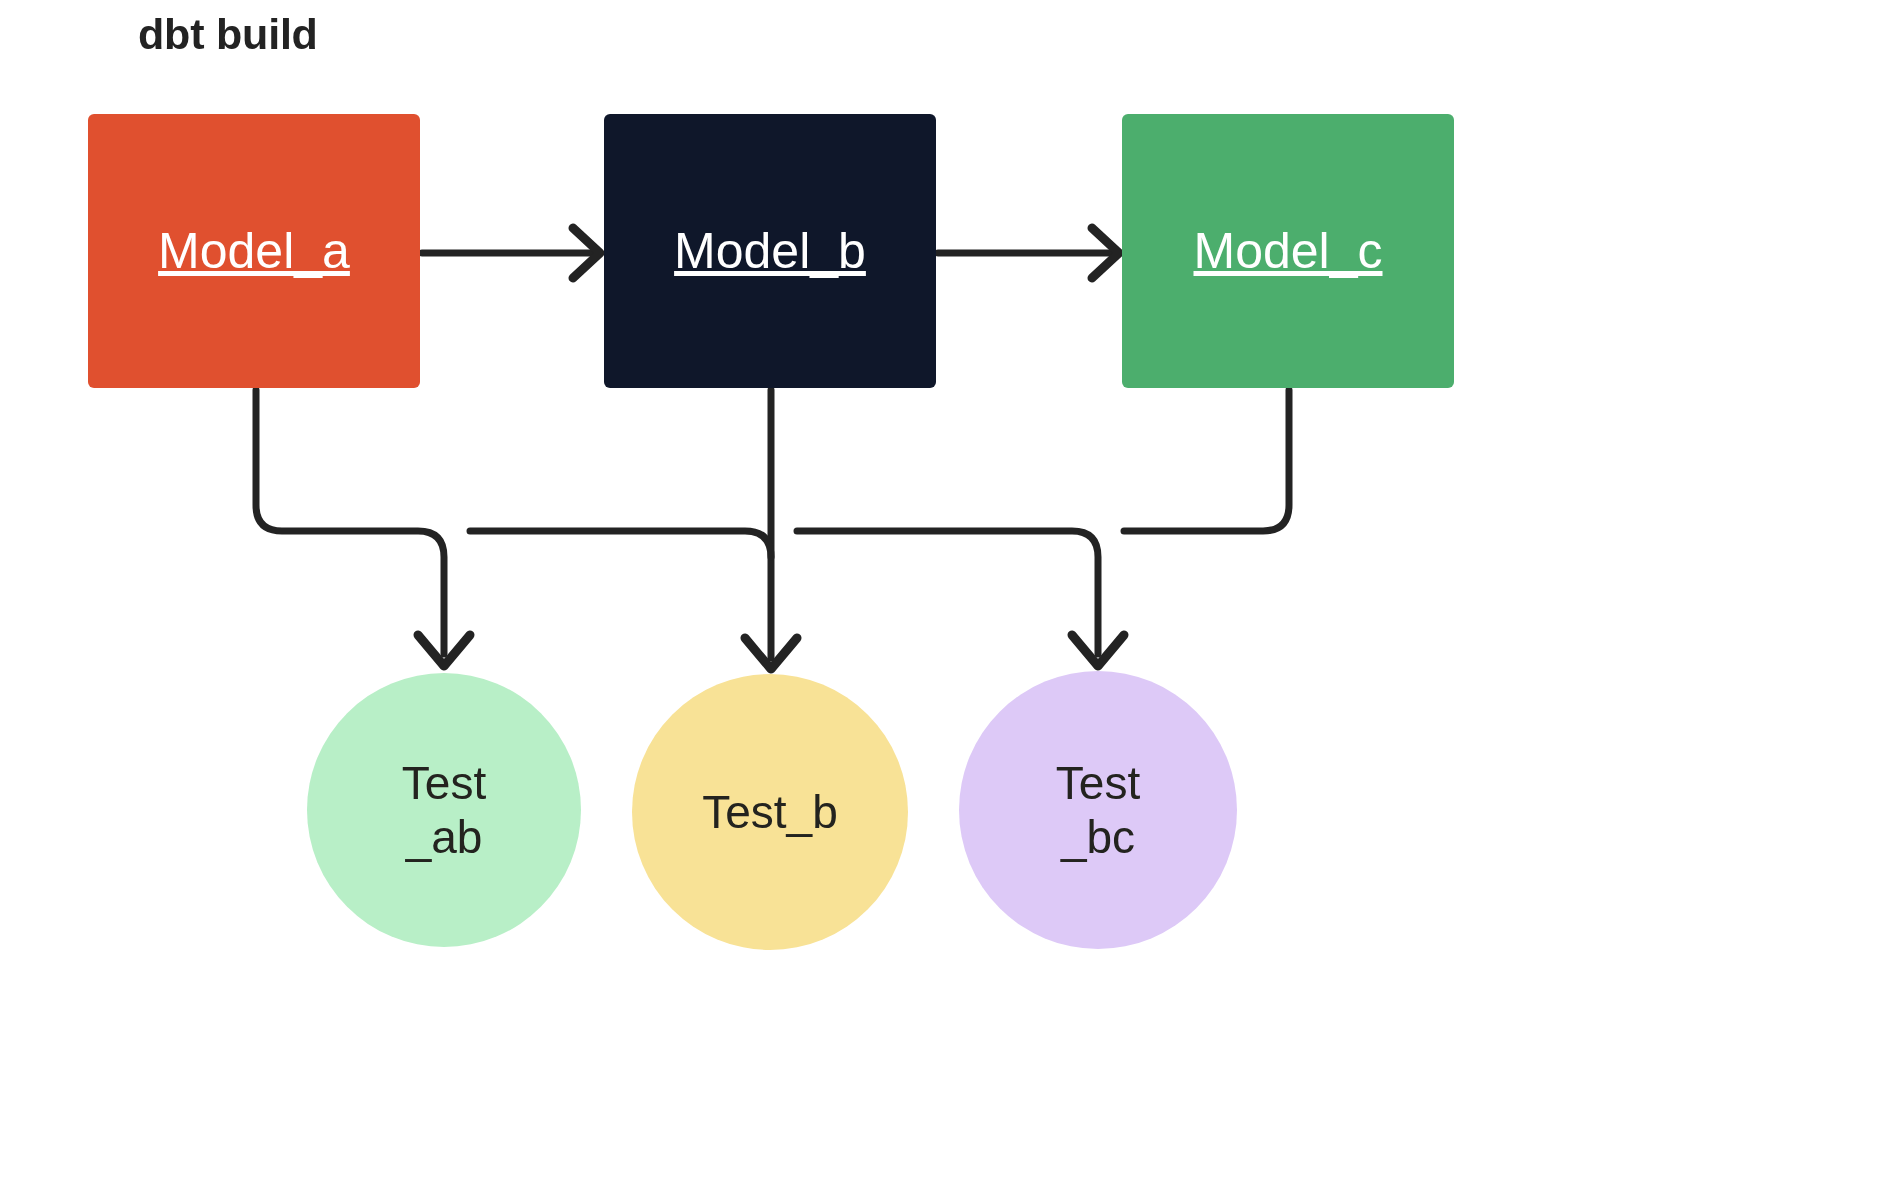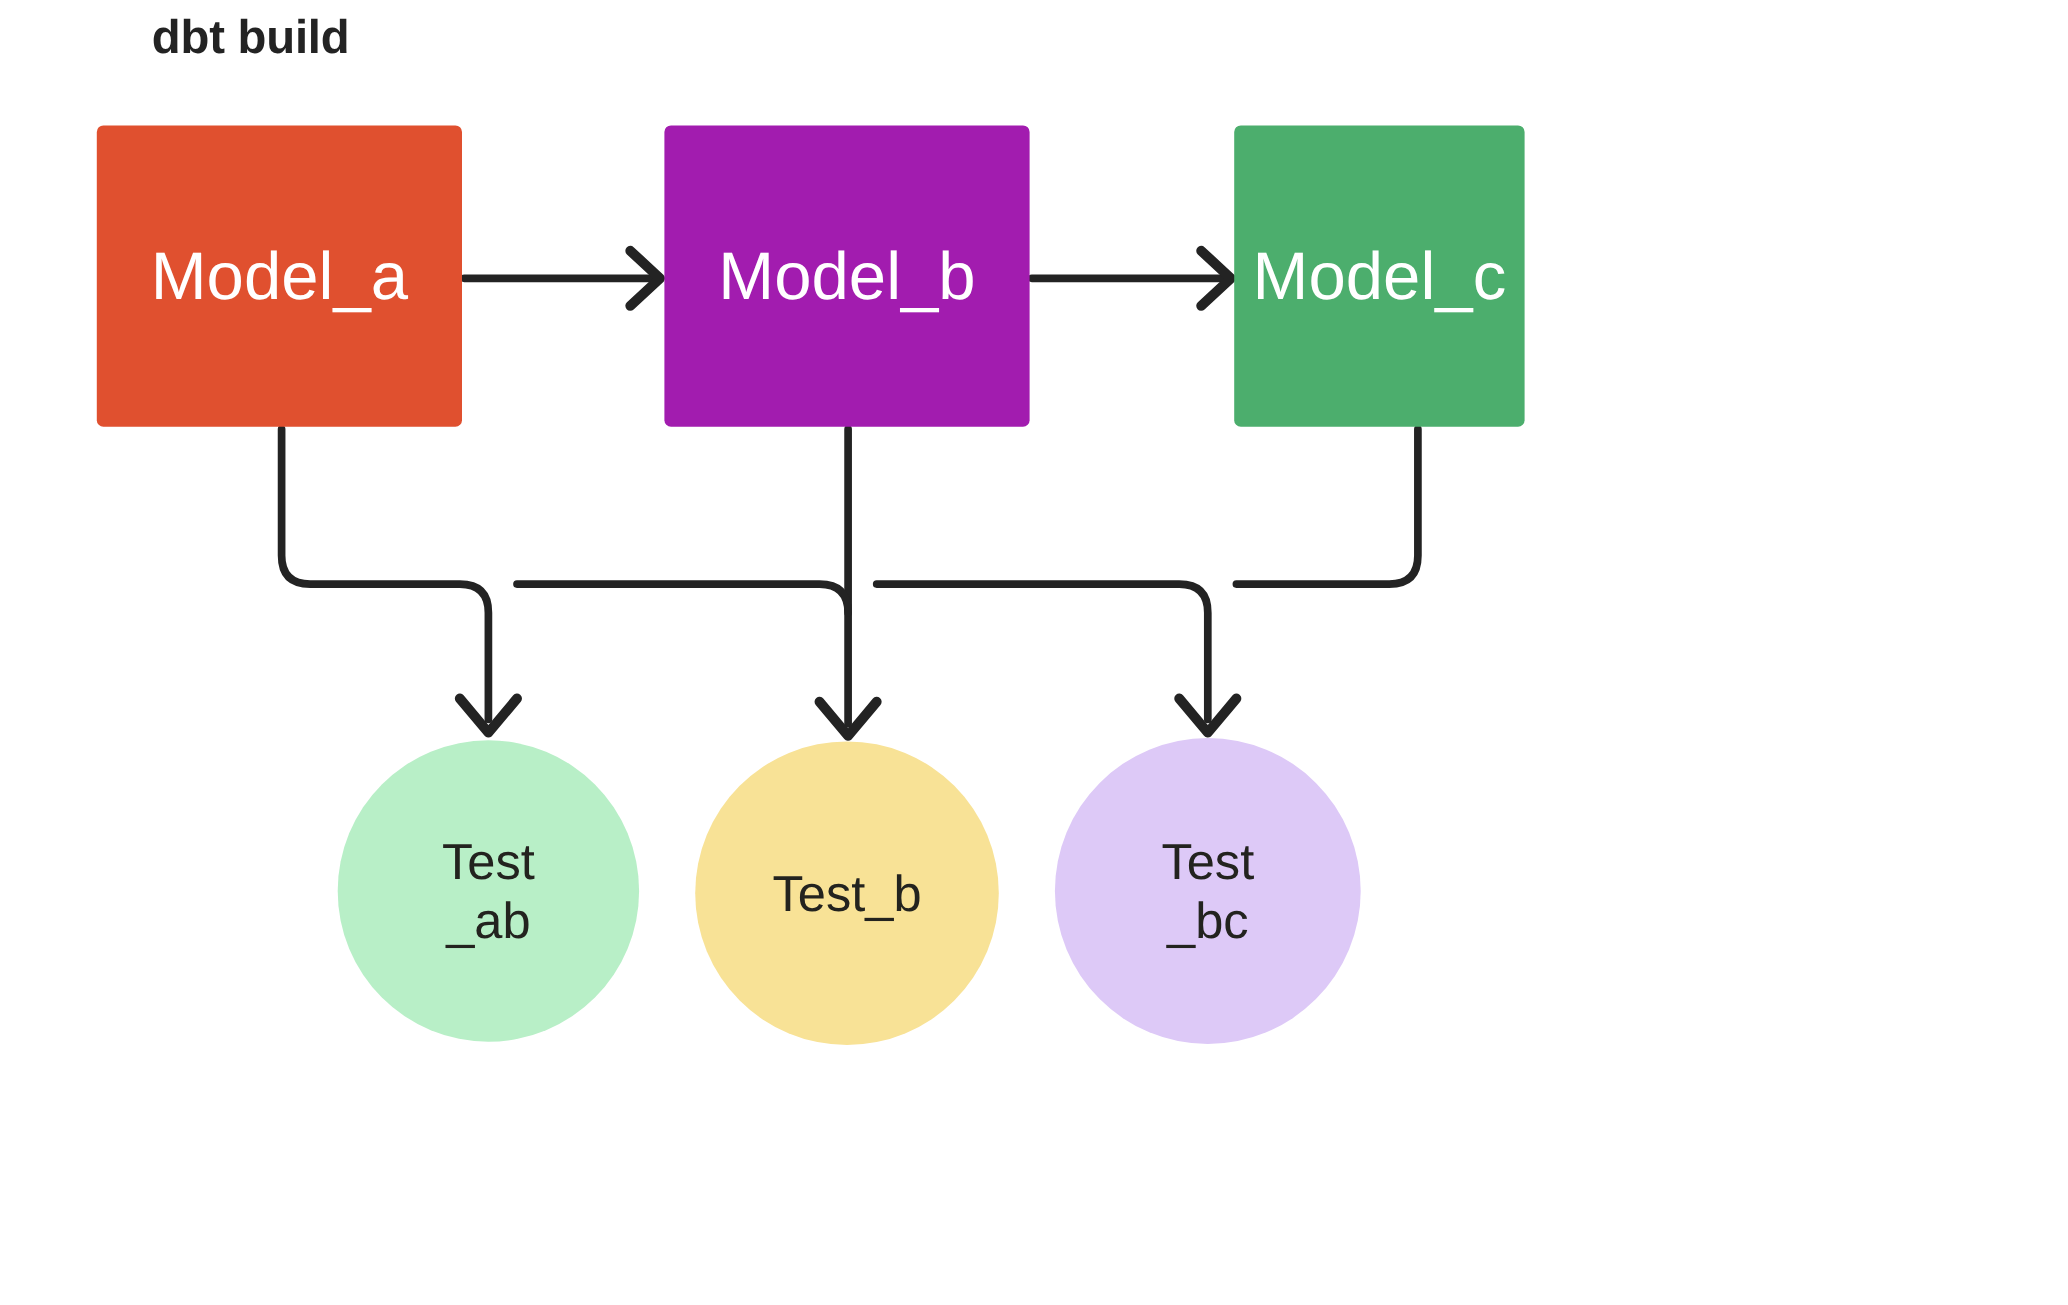--- a/index.html
+++ b/index.html
@@ -35,24 +35,25 @@
     letter-spacing: -0.2px;
     white-space: nowrap;
   }
   .node-box {
     position: absolute;
     display: flex;
     align-items: center;
     justify-content: center;
     border-radius: 6px;
     color: #ffffff;
-    font-size: 61px;
+    font-size: 50px;
     font-weight: 400;
     letter-spacing: 0px;
     box-sizing: border-box;
+    text-decoration: underline;
   }
   .node-circle {
     position: absolute;
     display: flex;
     align-items: center;
     justify-content: center;
     border-radius: 50%;
     color: #23231f;
     font-size: 46px;
     font-weight: 400;
@@ -120,25 +121,25 @@
     <g>
       <path class="edge-path" d="M 1289 390 L 1289 505 Q 1289 531 1263 531 L 1124 531"></path>
     </g>
 
   </svg>
 
   <div class="node-box" style="left:88px; top:114px; width:332px; height:274px; background:#E0502F;">
     <span>Model_a</span>
   </div>
 
-  <div class="node-box" style="left:604px; top:114px; width:332px; height:274px; background:#a21caf;">
+  <div class="node-box" style="left:604px; top:114px; width:332px; height:274px; background:#0f172a;">
     <span>Model_b</span>
   </div>
 
-  <div class="node-box" style="left:1122px; top:114px; width:264px; height:274px; background:#4CAE6D;">
+  <div class="node-box" style="left:1122px; top:114px; width:332px; height:274px; background:#4CAE6D;">
     <span>Model_c</span>
   </div>
 
   <div class="node-circle" style="left:307px; top:673px; width:274px; height:274px; background:#B8EFC7;">
     <span class="label-lines">Test
 _ab</span>
   </div>
 
   <div class="node-circle" style="left:632px; top:674px; width:276px; height:276px; background:#F8E296;">
     <span class="label-lines">Test_b</span>

